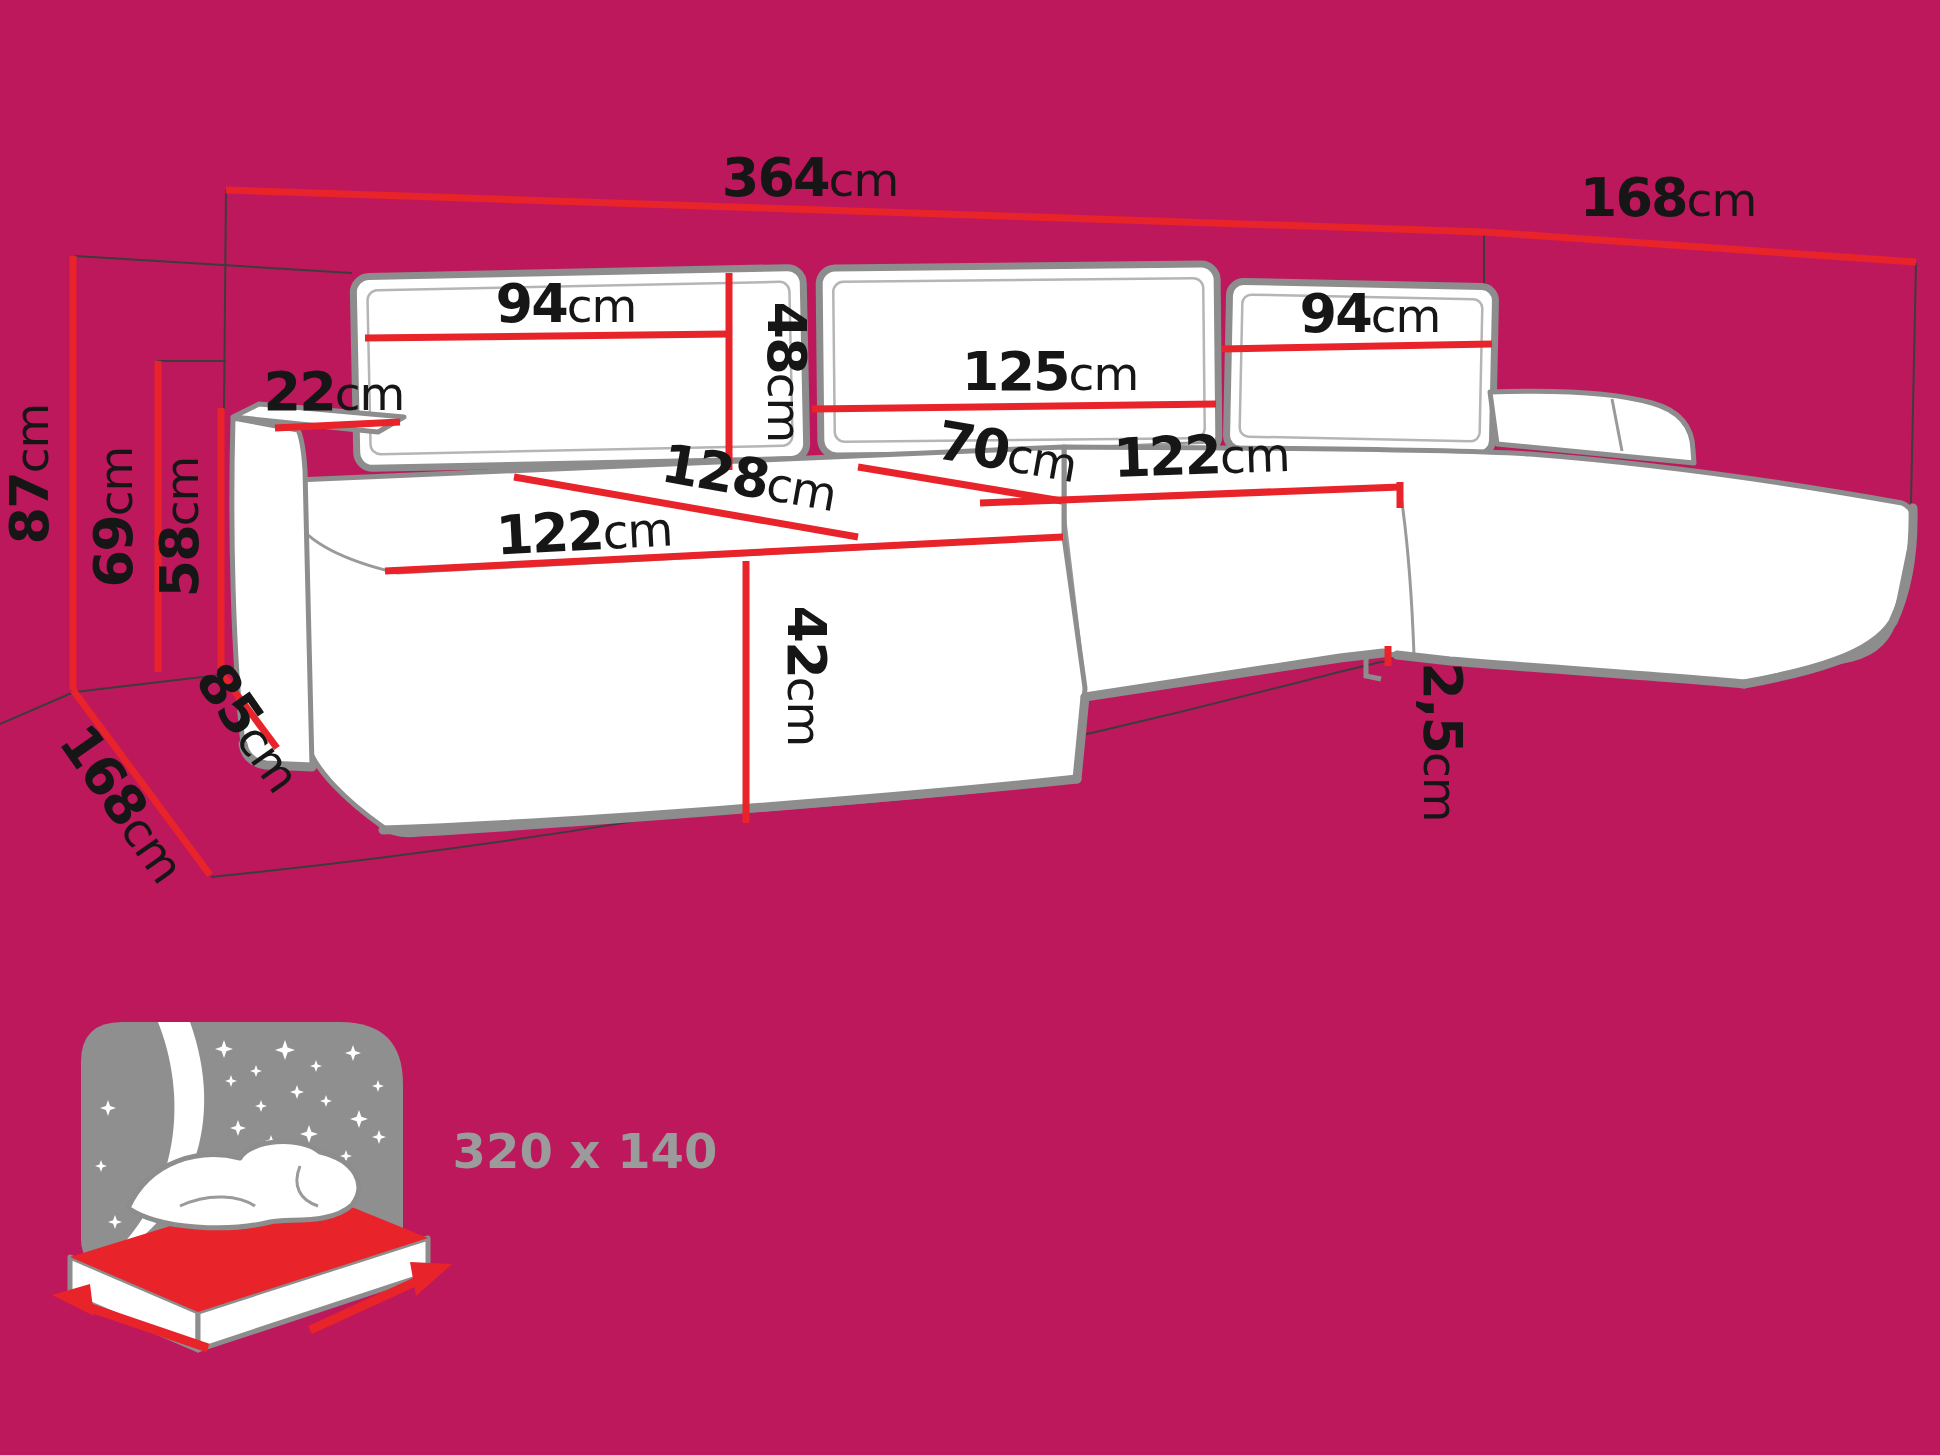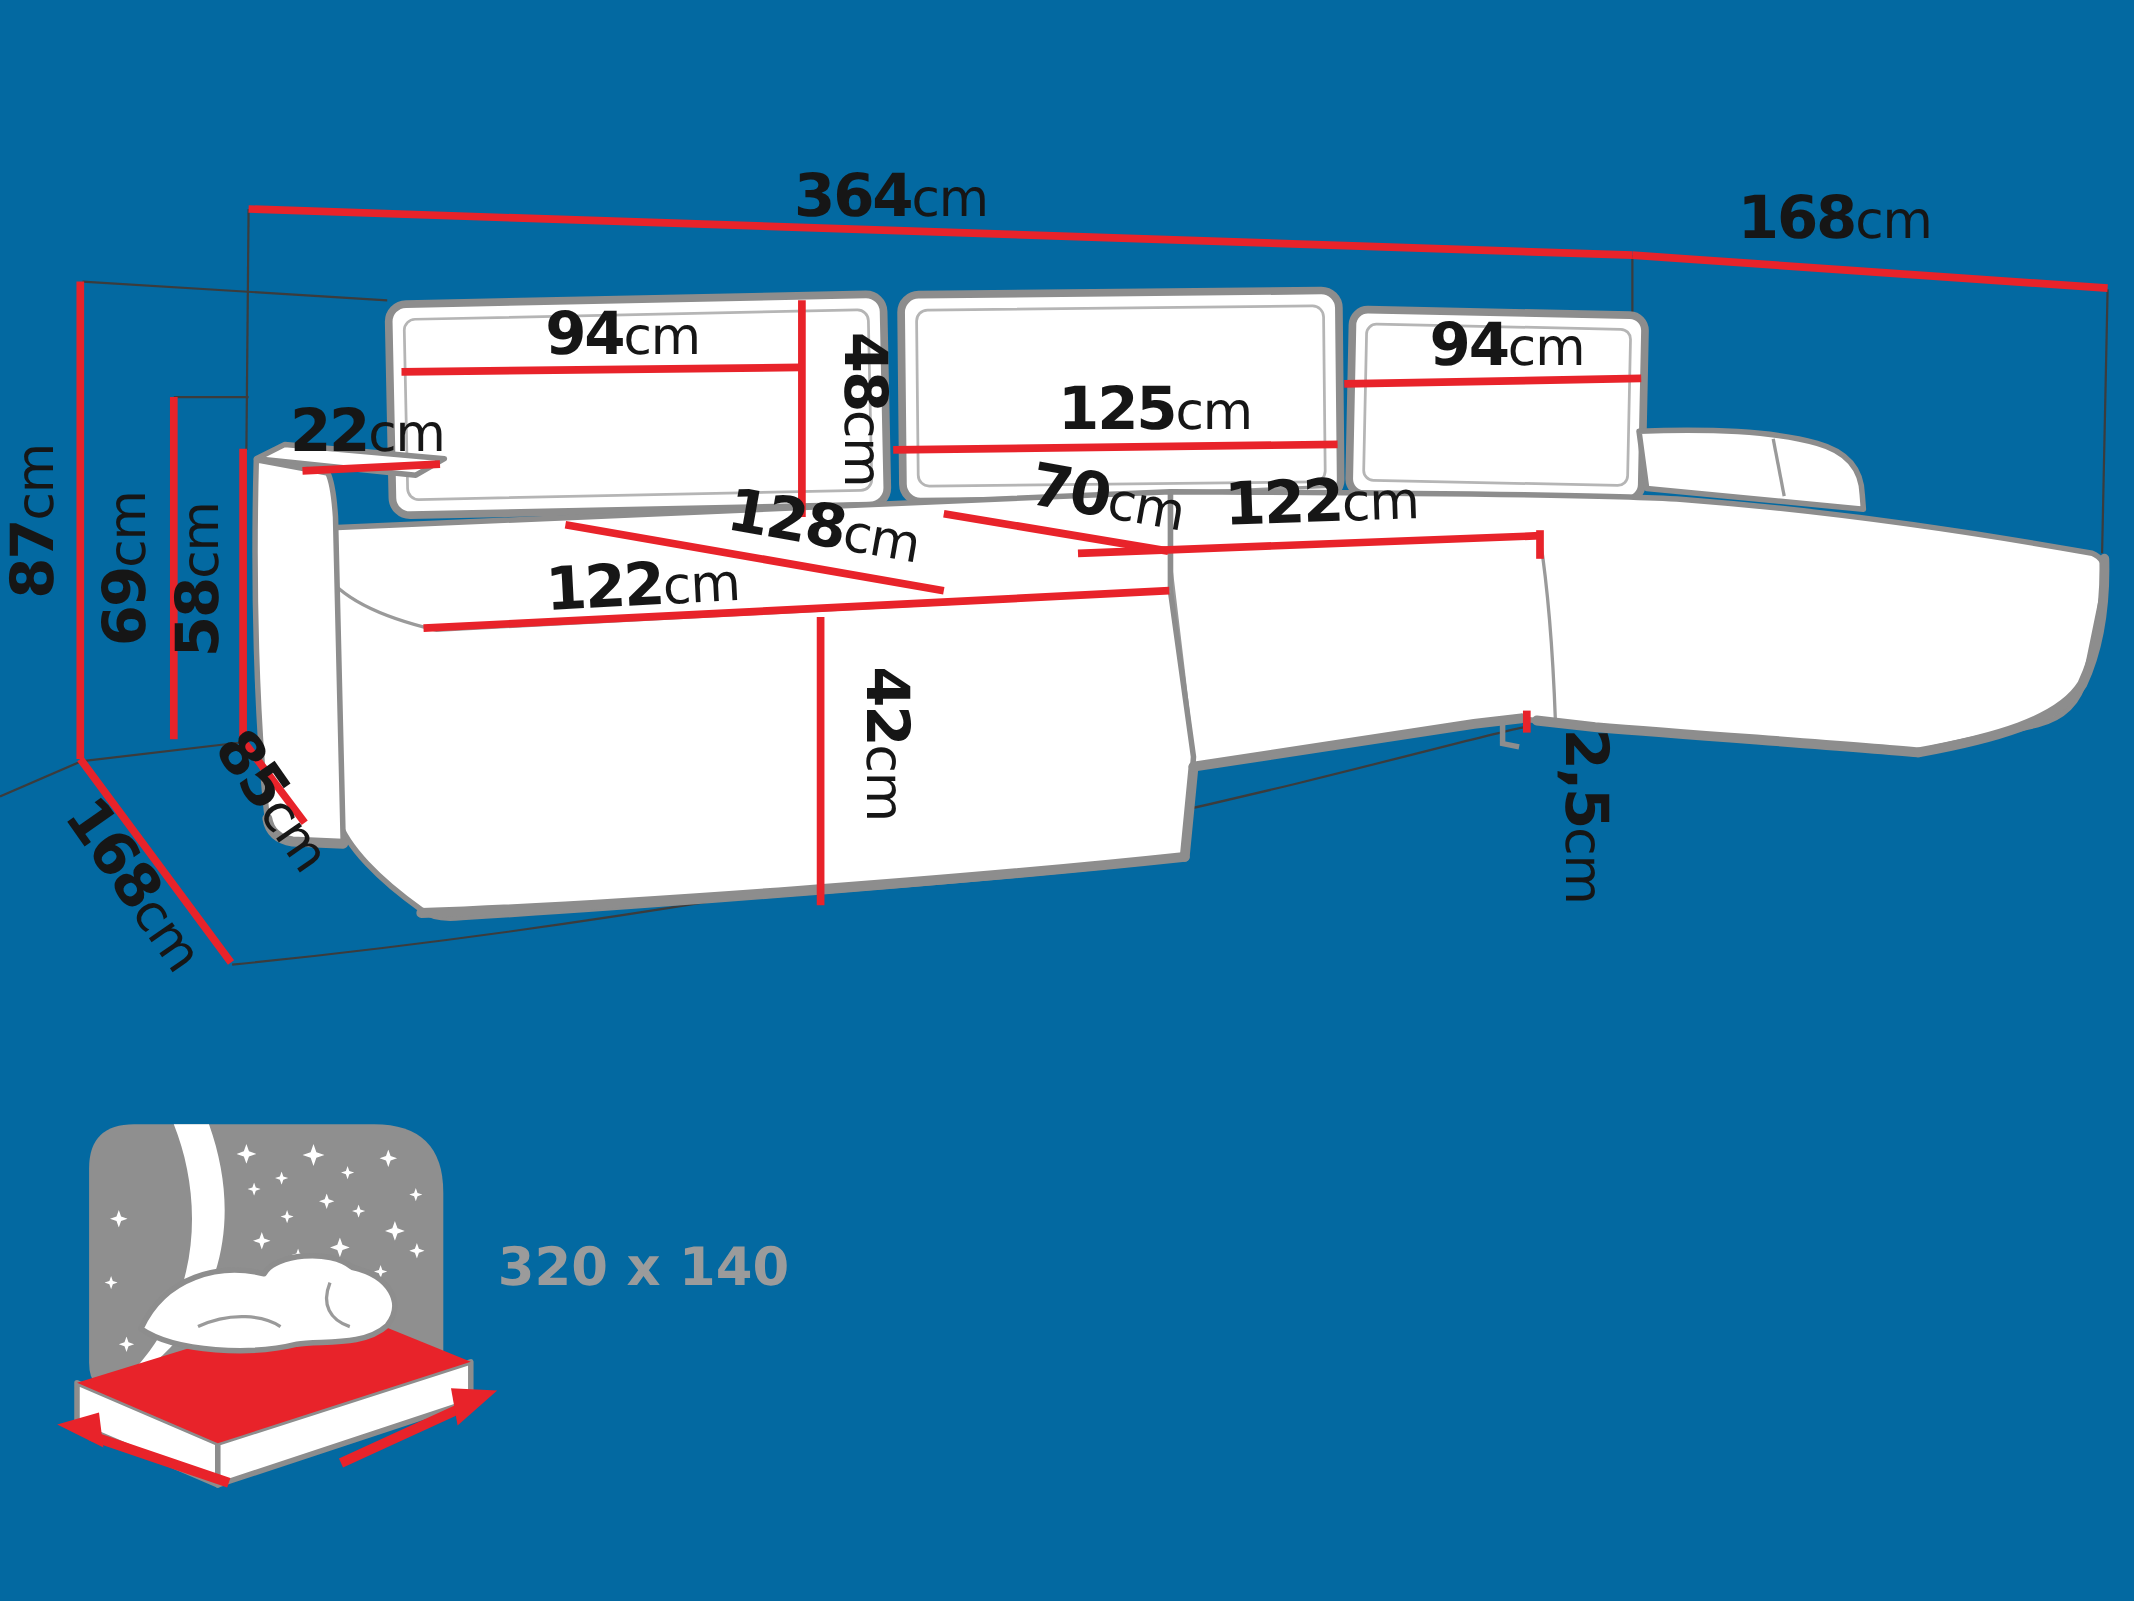--- a/index.html
+++ b/index.html
@@ -1,16 +1,16 @@
 <!DOCTYPE html>
 <html><head>
 <meta charset="utf-8">
 <style>
   html,body{margin:0;padding:0;background:#ffffff;}
-  .stage{position:relative;width:1940px;height:1455px;background:#0369a1;overflow:hidden;
+  .stage{position:relative;width:1940px;height:1455px;background:#be185d;overflow:hidden;
          font-family:"DejaVu Sans",sans-serif;}
   svg{display:block;}
   .n{font-family:"DejaVu Sans",sans-serif;font-weight:700;font-size:54px;fill:#161616;letter-spacing:-2px;}
   .u{font-family:"DejaVu Sans",sans-serif;font-weight:400;font-size:47px;fill:#161616;letter-spacing:-1px;}
   .gn{font-family:"DejaVu Sans",sans-serif;font-weight:700;font-size:48px;fill:#9b9b9b;letter-spacing:0px;}
   .dim{text-anchor:middle;}
   .red{stroke:#e8232a;stroke-width:7;fill:none;stroke-linecap:butt;}
   .o7{stroke:#8d8d8d;stroke-width:7;fill:#ffffff;stroke-linejoin:round;}
   .o5{stroke:#8d8d8d;stroke-width:5;fill:#ffffff;stroke-linejoin:round;}
   .edge{stroke:#8d8d8d;stroke-width:9;fill:none;stroke-linecap:round;}

